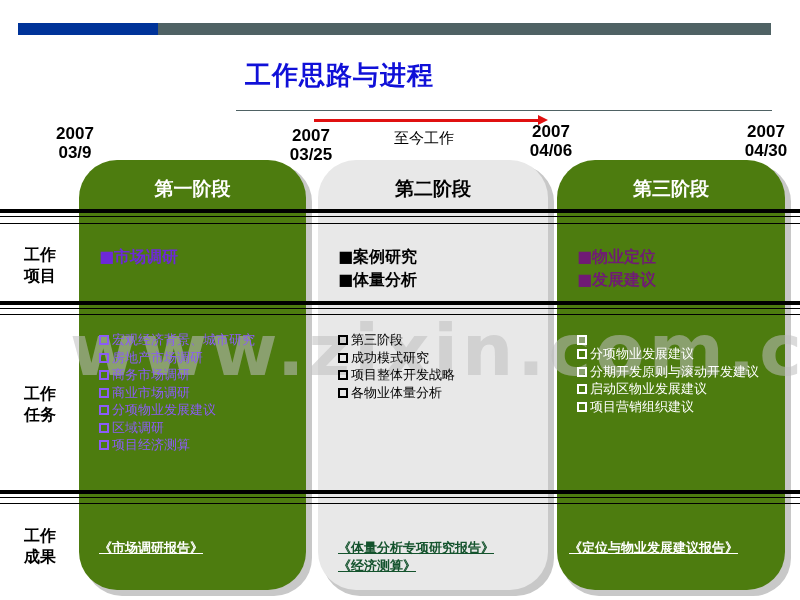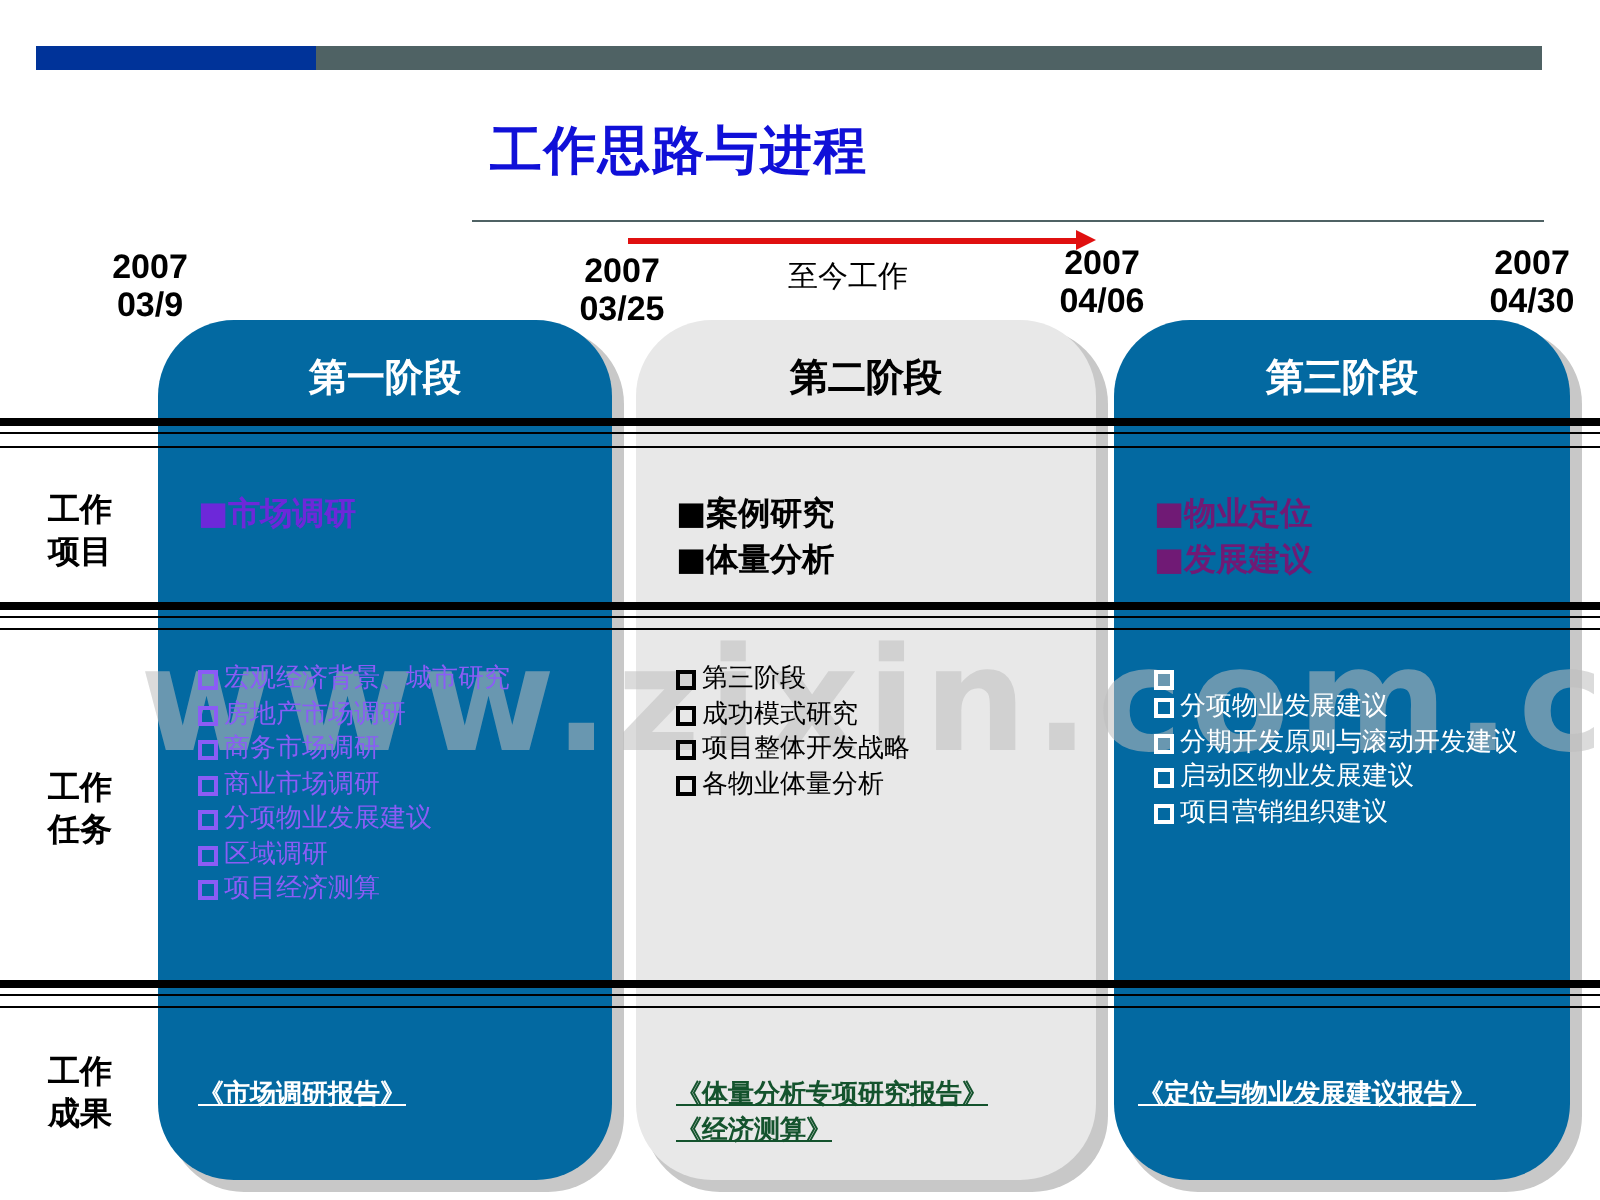--- a/index.html
+++ b/index.html
@@ -11,21 +11,21 @@
   .title-rule { position:absolute; left:236px; top:110px; width:536px; height:1px; background:#4f6264; }
   .arrow-line { position:absolute; left:314px; top:119px; width:226px; height:3px; background:#e01010; }
   .arrow-head { position:absolute; left:538px; top:115px; width:0; height:0; border-top:5px solid transparent; border-bottom:5px solid transparent; border-left:10px solid #e01010; }
   .now-label { position:absolute; left:394px; top:129px; font-size:15px; color:#000; }
   .date { position:absolute; font-family:"Liberation Sans",sans-serif; font-weight:bold; font-size:17px; color:#000; text-align:center; line-height:19px; }
 
   .hrule { position:absolute; left:0; width:800px; background:#000; }
 
   .card-shadow { position:absolute; border-radius:38px; background:#c8c8c8; }
   .card { position:absolute; border-radius:38px; }
-  .card.dark { background:#0369a1; color:#ffffff; }
+  .card.dark { background:#4d7c0f; color:#ffffff; }
   .card.light { background:#e8e8e8; color:#000000; }
   .card-title { position:absolute; top:16px; left:0; right:0; text-align:center; font-size:19px; font-weight:bold; }
 
   .row-label { position:absolute; left:20px; width:40px; font-size:16px; font-weight:bold; color:#000; text-align:center; line-height:21px; }
 
   .items { position:absolute; font-size:16px; font-weight:bold; line-height:23px; }
   .tasks { position:absolute; font-size:13px; line-height:17.5px; }
   .tasks .t { display:flex; }
   .box { display:inline-block; width:10px; height:10px; border:2px solid currentColor; margin-right:3px; margin-top:4px; flex:none; }
   .outcome { position:absolute; font-size:13px; font-weight:bold; text-decoration:underline; line-height:18px; white-space:nowrap; }

